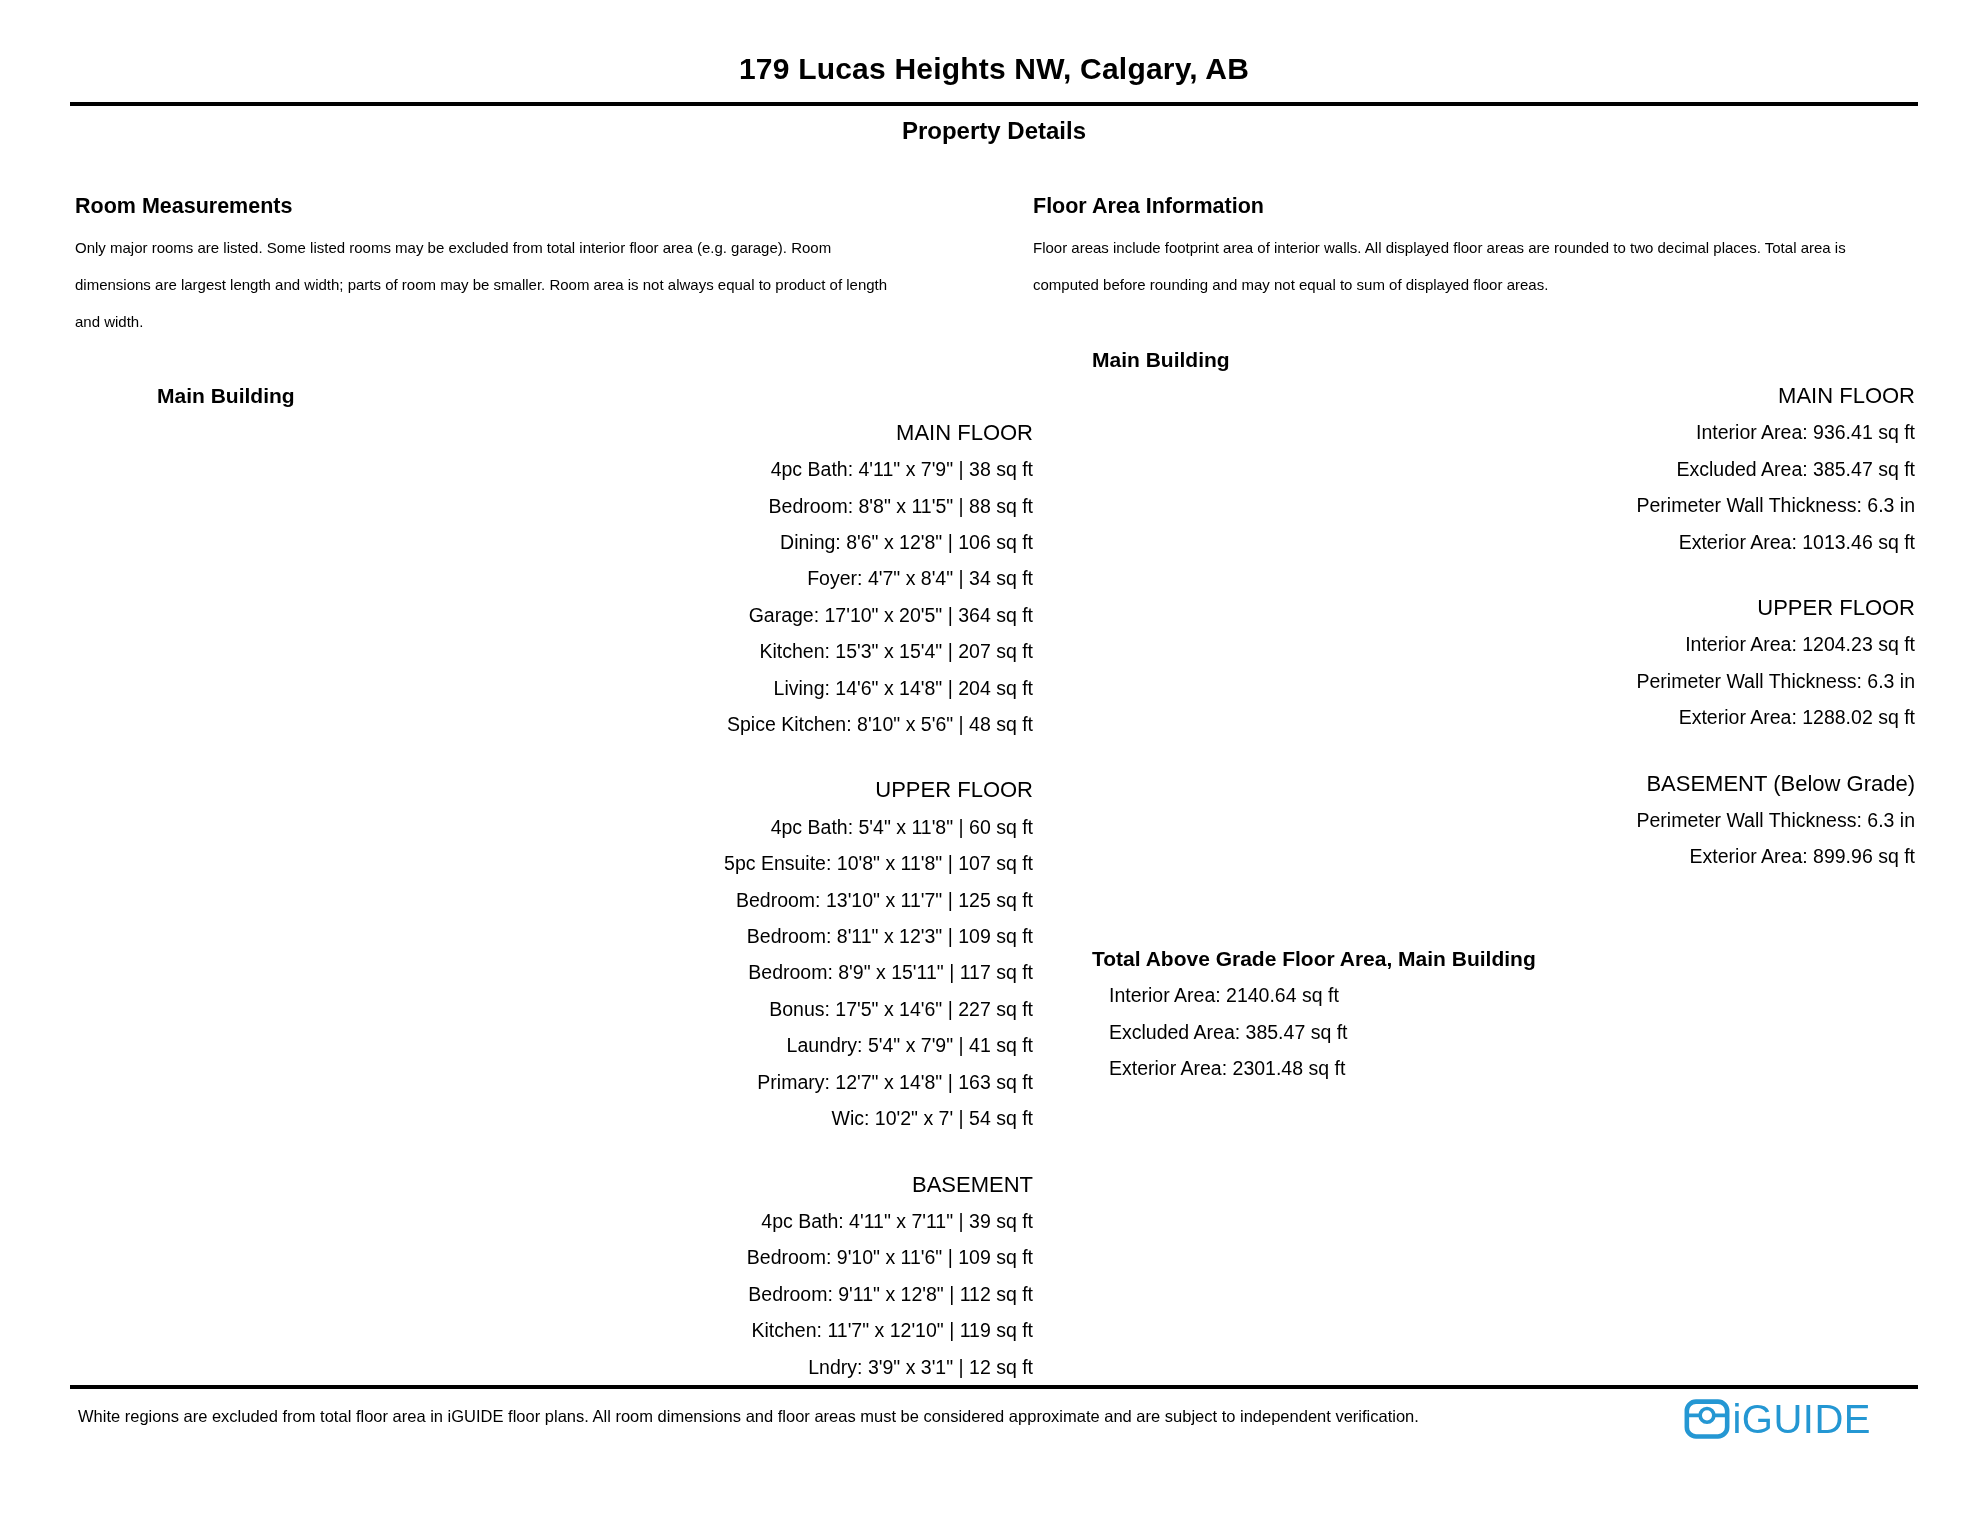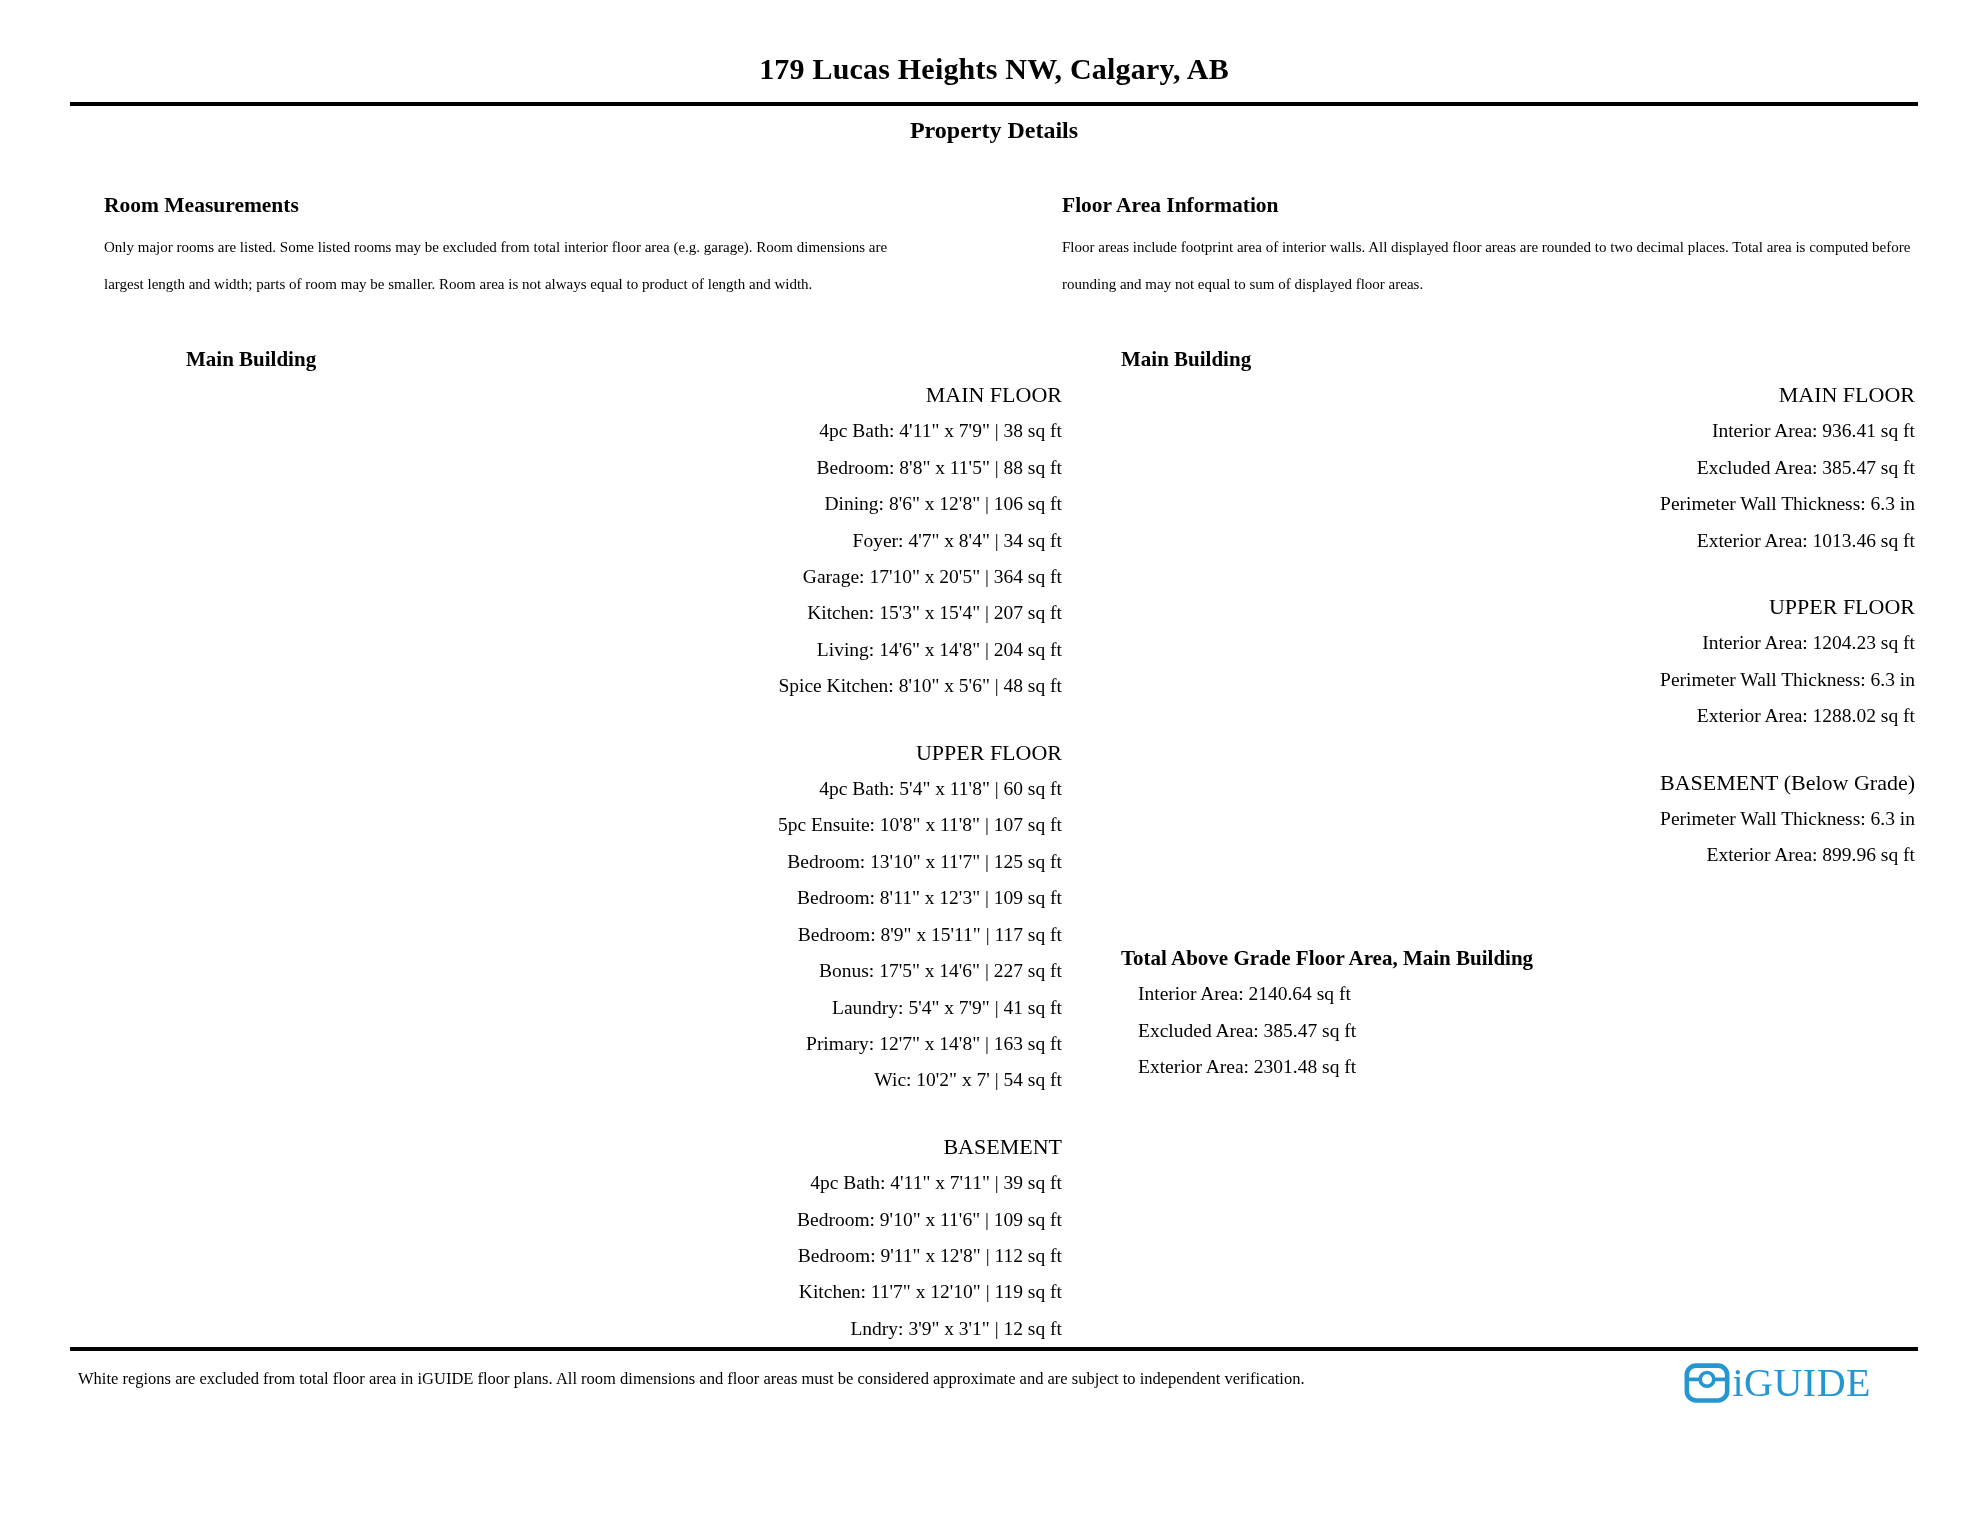--- a/index.html
+++ b/index.html
@@ -2,21 +2,21 @@
 <html><head>
 <meta charset="utf-8">
 <style>
   html,body{margin:0;padding:0;background:#ffffff;}
   .page{
     position:relative;
     width:1988px;
     height:1536px;
     background:#ffffff;
     color:#000000;
-    font-family:Liberation Serif, serif;
+    font-family:Liberation Sans, sans-serif;
     overflow:hidden;
   }
   .title{
     padding-top:52px;
     text-align:center;
     font-size:30px;
     font-weight:bold;
     letter-spacing:0.2px;
   }
   .rule{
@@ -26,21 +26,21 @@
   }
   .subtitle{
     margin-top:11px;
     text-align:center;
     font-size:24px;
     font-weight:bold;
   }
   .columns{
     display:flex;
     margin-top:46px;
-    padding:0 73px 0 104px;
+    padding:0 73px 0 75px;
   }
   .col-left{flex:0 0 958px;}
   .col-right{flex:1;}
   .section-heading{
     font-size:21.5px;
     font-weight:bold;
     line-height:30px;
   }
   .section-desc{
     margin-top:9px;

